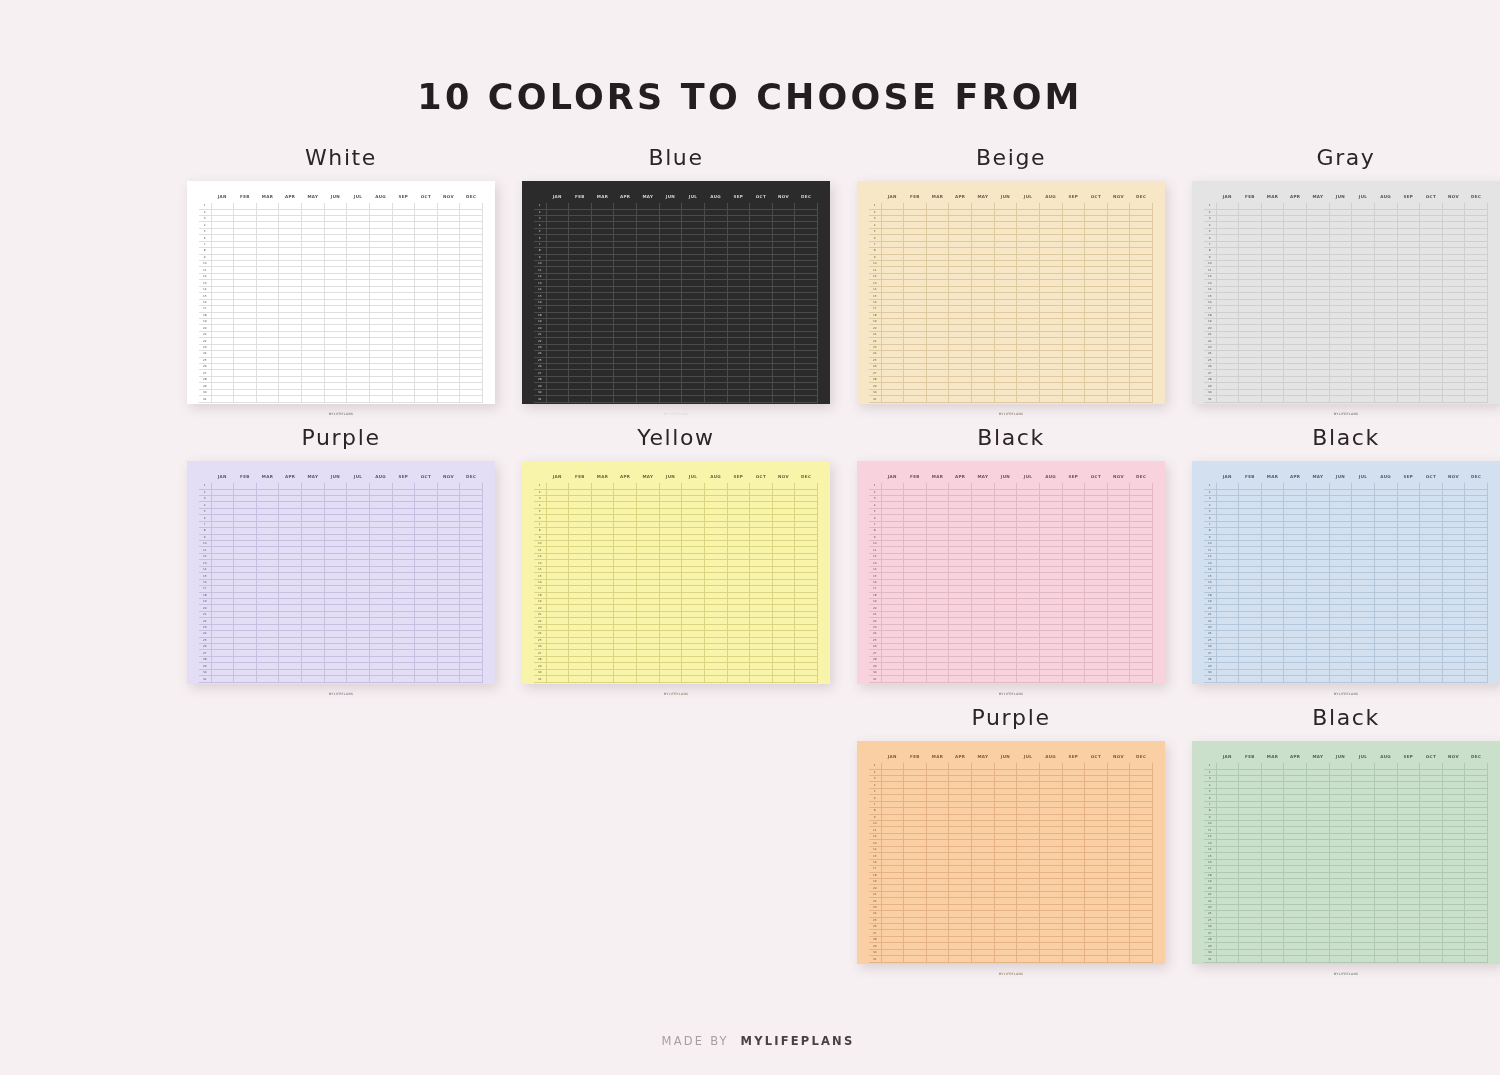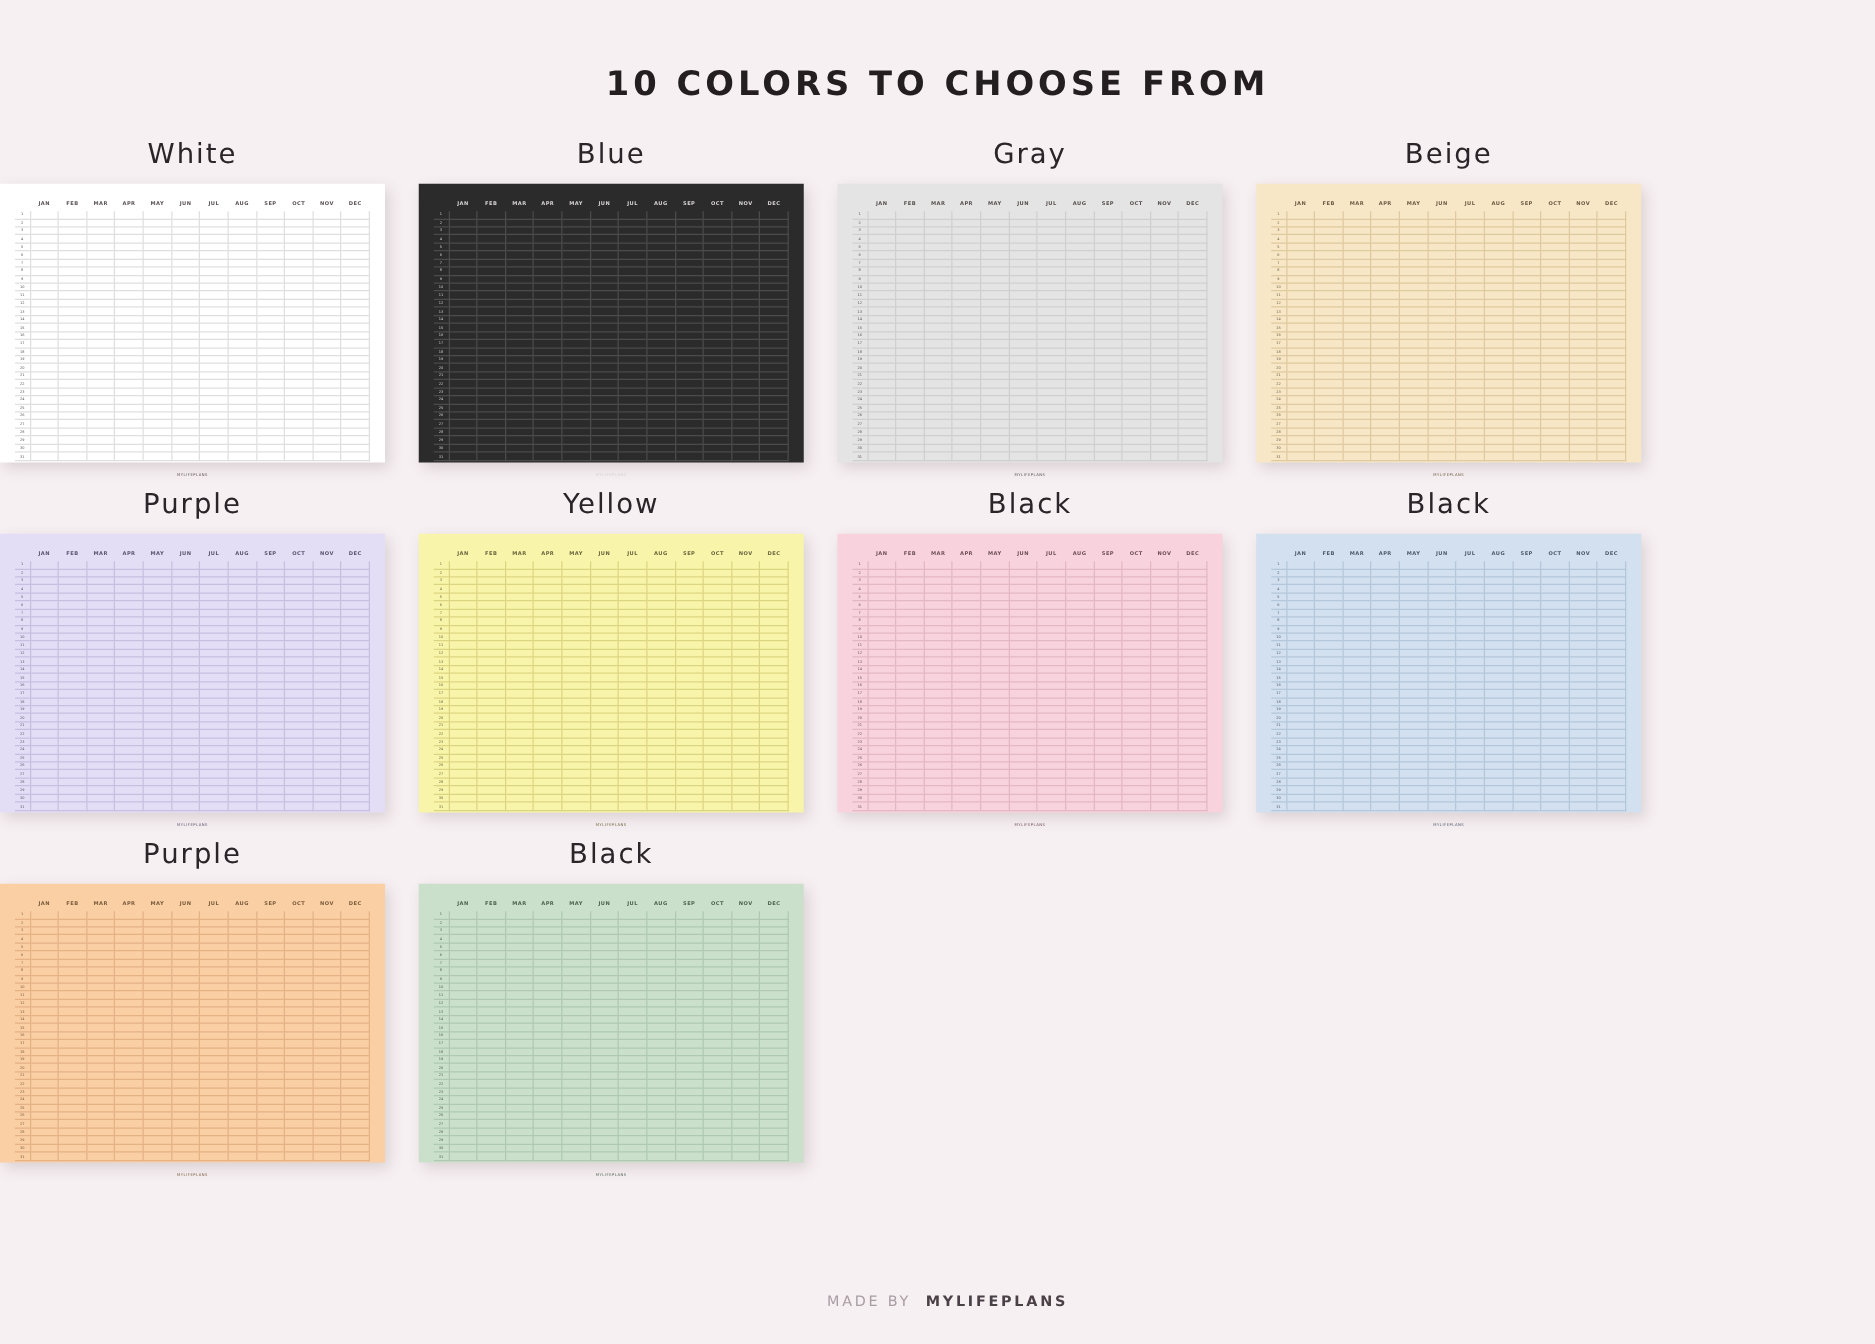--- a/index.html
+++ b/index.html
@@ -11,36 +11,36 @@
     height: 1075px;
     background: #F7F0F2;
     font-family: "Liberation Sans", sans-serif;
     overflow: hidden;
     position: relative;
   }
 
   
   .page-title {
     text-align: center;
-    font-size: 27px;
+    font-size: 35px;
     font-weight: bold;
     letter-spacing: 3.2px;
     color: #231F20;
     margin: 0;
-    padding-top: 52px;
+    padding-top: 77px;
     font-family: "DejaVu Sans", sans-serif;
   }
 
   
   .rows-wrap {
     margin-top: 28px;
   }
   .swatch-row {
     display: flex;
-    justify-content: flex-start;
+    justify-content: flex-end;
     gap: 27px;
     margin-bottom: 21px;
   }
   .swatch-cell {
     width: 308px;
     display: flex;
     flex-direction: column;
     align-items: center;
   }
   .swatch-label {
@@ -1171,22 +1171,22 @@
                 <td></td>
                 <td></td>
                 <td></td>
               </tr>
             </tbody>
           </table>
           <div class="cal-footer">MYLIFEPLANS</div>
         </div>
       </div>
       <div class="swatch-cell">
-        <div class="swatch-label">Gray</div>
-        <div class="cal-card t-gray">
+        <div class="swatch-label">Beige</div>
+        <div class="cal-card t-beige">
           <table class="cal-table">
             <colgroup>
               <col class="col-num">
               <col>
               <col>
               <col>
               <col>
               <col>
               <col>
               <col>
@@ -1678,22 +1678,22 @@
                 <td></td>
                 <td></td>
                 <td></td>
               </tr>
             </tbody>
           </table>
           <div class="cal-footer">MYLIFEPLANS</div>
         </div>
       </div>
       <div class="swatch-cell">
-        <div class="swatch-label">Beige</div>
-        <div class="cal-card t-beige">
+        <div class="swatch-label">Gray</div>
+        <div class="cal-card t-gray">
           <table class="cal-table">
             <colgroup>
               <col class="col-num">
               <col>
               <col>
               <col>
               <col>
               <col>
               <col>
               <col>

